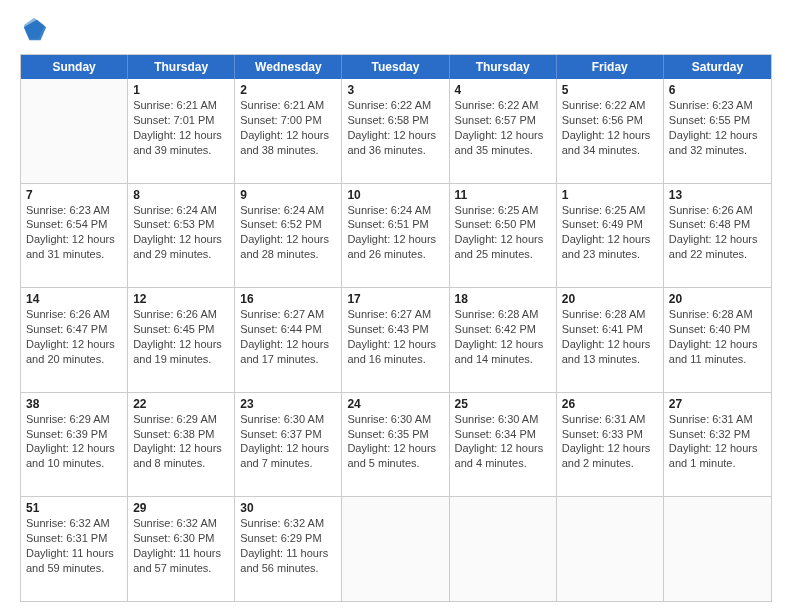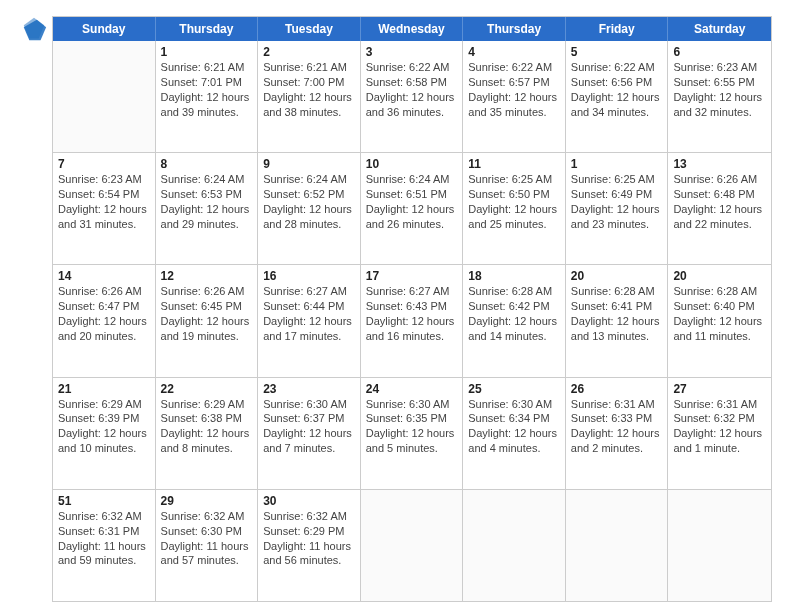--- a/index.html
+++ b/index.html
@@ -8,20 +8,21 @@
       height: 612px;
       font-family: Arial, sans-serif;
       background: #fff;
       overflow: hidden;
     }
     .page {
       width: 792px;
       height: 612px;
       padding: 16px 20px 10px 20px;
       display: flex;
+      flex-direction: column;
     }
     .header {
       display: flex;
       justify-content: space-between;
       align-items: flex-start;
       margin-bottom: 10px;
     }
     .logo {
       display: flex;
       align-items: center;
@@ -124,22 +125,22 @@
     <div class="title-block">
       <div class="month-title"></div>
       <div class="subtitle"></div>
     </div>
   </div>
 
   <div class="calendar">
     <div class="cal-header-row">
     <div class="cal-header-cell">Sunday</div>
         <div class="cal-header-cell">Thursday</div>
+        <div class="cal-header-cell">Wednesday</div>
         <div class="cal-header-cell">Tuesday</div>
-        <div class="cal-header-cell">Wednesday</div>
         <div class="cal-header-cell">Thursday</div>
         <div class="cal-header-cell">Friday</div>
         <div class="cal-header-cell">Saturday</div>
       </div>
     <div class="cal-body">
     <div class="cal-row">
           <div class="cal-cell empty"></div>
           <div class="cal-cell">
             <span class="cell-day">1</span>
             <div class="cell-info" style="white-space: pre-line;">Sunrise: 6:21 AM
@@ -280,21 +281,21 @@
           <div class="cal-cell">
             <span class="cell-day">20</span>
             <div class="cell-info" style="white-space: pre-line;">Sunrise: 6:28 AM
 Sunset: 6:40 PM
 Daylight: 12 hours
 and 11 minutes.</div>
           </div>
         </div>
         <div class="cal-row">
           <div class="cal-cell">
-            <span class="cell-day">21</span>
+            <span class="cell-day">38</span>
             <div class="cell-info" style="white-space: pre-line;">Sunrise: 6:29 AM
 Sunset: 6:39 PM
 Daylight: 12 hours
 and 10 minutes.</div>
           </div>
           <div class="cal-cell">
             <span class="cell-day">22</span>
             <div class="cell-info" style="white-space: pre-line;">Sunrise: 6:29 AM
 Sunset: 6:38 PM
 Daylight: 12 hours

